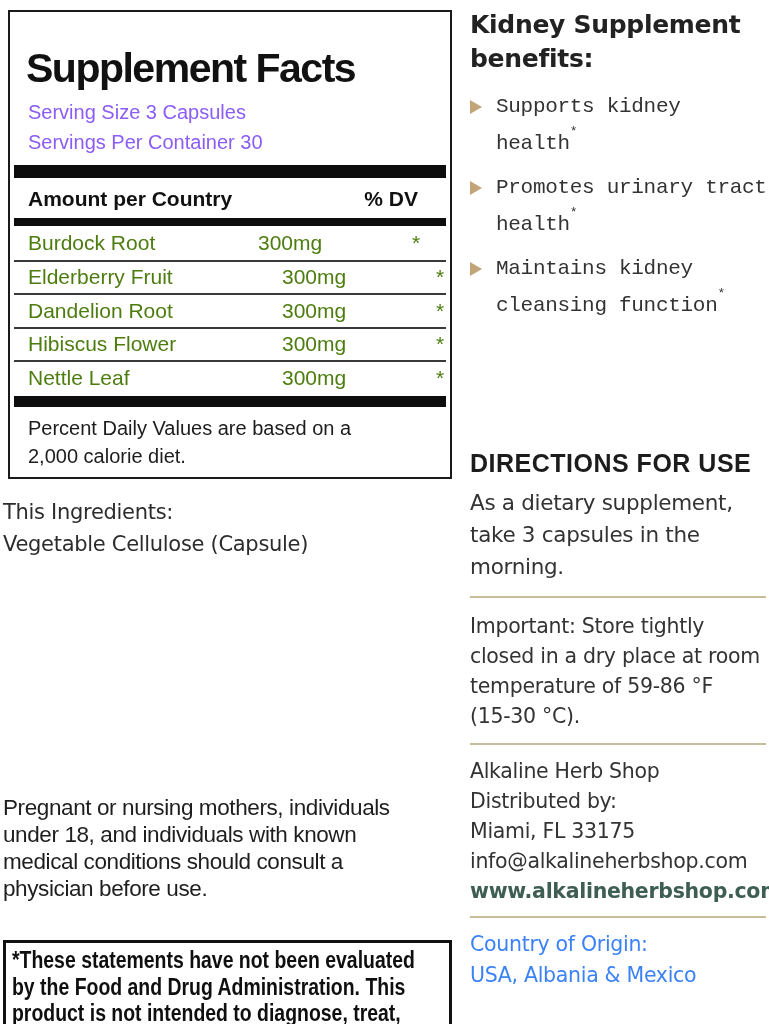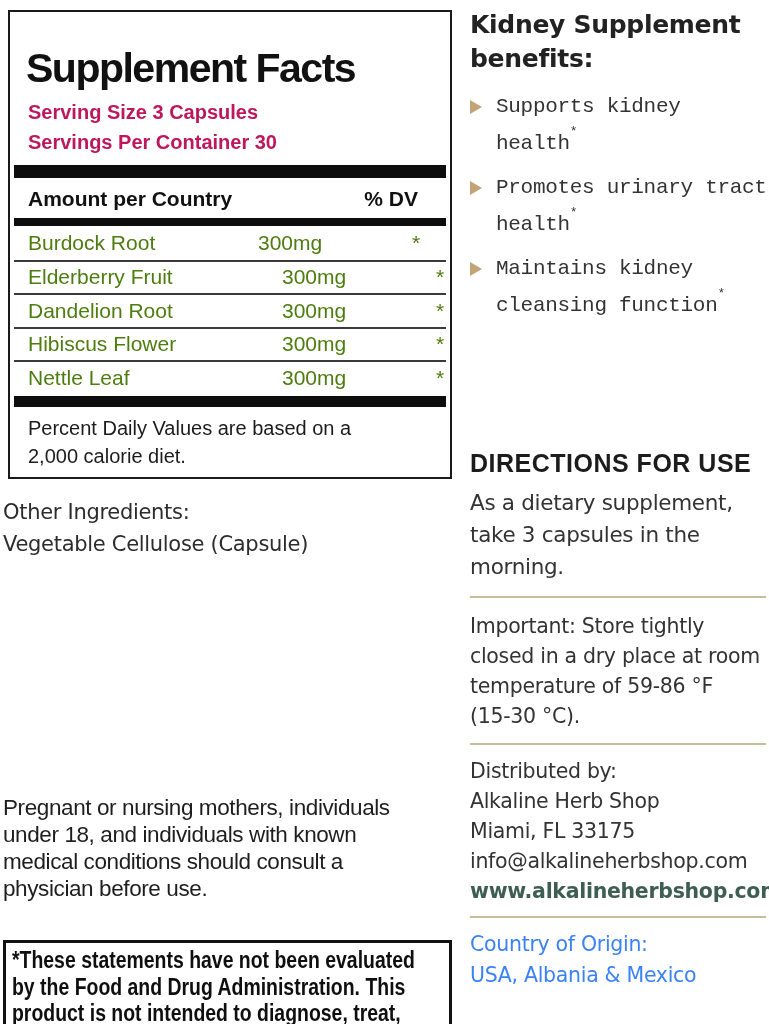--- a/index.html
+++ b/index.html
@@ -8,21 +8,21 @@
   .root { position:relative; width:769px; height:1024px; }
 
   
   .facts-box {
     position:absolute; left:8px; top:10px; width:444px; height:469px;
     border:2.5px solid #1a1a1a; background:#fff; padding:8px 4px 6px 4px;
     overflow:hidden;
   }
   .facts-title { font-size:41px; font-weight:bold; letter-spacing:-1.5px;
                  line-height:46px; padding-left:12px; color:#111;margin-top:25px; }
-  .serving-line { font-size:20px; line-height:30px; padding-left:14px; color:#be185d;font-weight:bold; }
+  .serving-line { font-size:20px; line-height:30px; padding-left:14px; color:#8b5cf6; }
   .serving-block { margin-top:6px; }
   .bar { background:#0d0d0d; width:100%; }
   .bar-thick  { height:13px; margin-top:8px; }
   .bar-med    { height:8px;  margin-top:7px; }
   .bar-thick2 { height:11px; margin-top:2px; }
   .tbl-header { display:flex; justify-content:space-between; align-items:center;
                 margin-top:9px; font-weight:bold; font-size:21px; }
   .tbl-header .hl { padding-left:14px; }
   .tbl-header .hr { margin-right:28px; }
   .rows { }
@@ -135,21 +135,21 @@
       </div>
     </div>
 
     <div class="bar bar-thick2"></div>
     <div class="fn1">Percent Daily Values are based on a
 2,000 calorie diet.</div>
     <div class="fn2">* Daily Value not established.</div>
   </div>
 
   <div class="other-ing">
-    <div>Other Ingredients:</div>
+    <div>This Ingredients:</div>
     <div>Vegetable Cellulose (Capsule)</div>
   </div>
 
   <div class="warning">Pregnant or nursing mothers, individuals
 under 18, and individuals with known
 medical conditions should consult a
 physician before use.</div>
 
   <div class="fda-box">
     <div class="fda-inner">*These statements have not been evaluated
@@ -188,22 +188,22 @@
     <hr class="tan-hr hr-1">
 
     <div class="storage">Important: Store tightly
 closed in a dry place at room
 temperature of 59-86 °F
 (15-30 °C).</div>
 
     <hr class="tan-hr hr-2">
 
     <div class="distributor">
+      <div>Alkaline Herb Shop</div>
       <div>Distributed by:</div>
-      <div>Alkaline Herb Shop</div>
       <div>Miami, FL 33175</div>
       <div>info@alkalineherbshop.com</div>
       <div class="website">www.alkalineherbshop.com</div>
     </div>
 
     <hr class="tan-hr hr-3">
 
     <div class="origin">
       <div>Country of Origin:</div>
       <div>USA, Albania &amp; Mexico</div>

